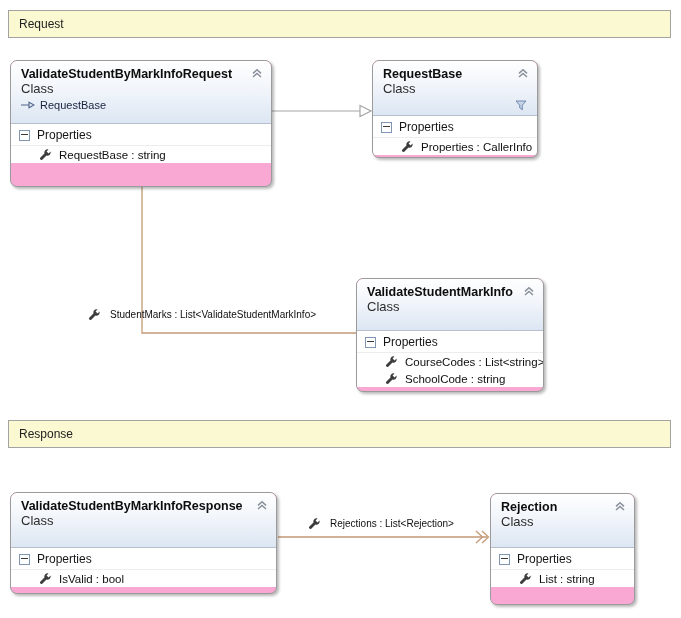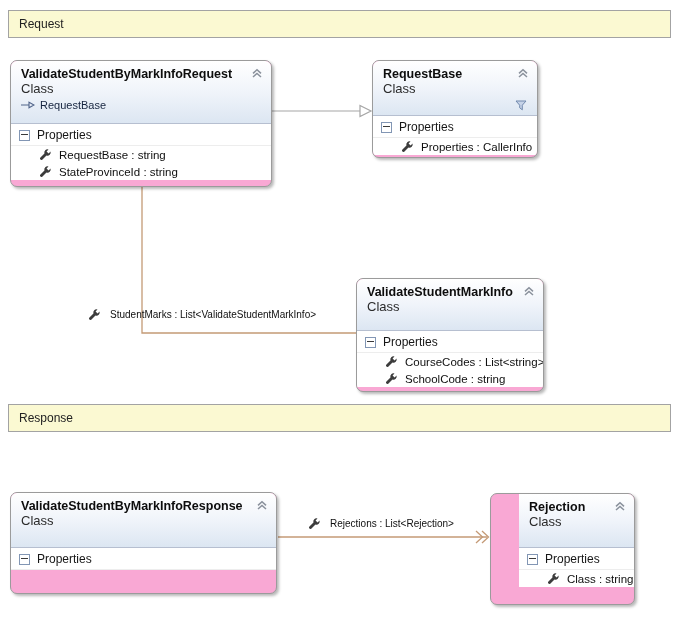--- a/index.html
+++ b/index.html
@@ -34,21 +34,21 @@
                font-size:10px;color:#0f0f0f;white-space:nowrap;}
 </style>
 </head>
 <body>
 
 <div id="canvas">
 
   <div class="banner" style="top:10px;">
     <span>Request</span>
   </div>
-  <div class="banner" style="top:404px;">
+  <div class="banner" style="top:420px;">
     <span>Response</span>
   </div>
 
   <svg class="connectors" width="681" height="618" viewBox="0 0 681 618">
     <g>
       <line x1="272" y1="111" x2="360" y2="111" stroke="#a5a5a5" stroke-width="1.2"></line>
       <polygon points="360,105.5 371,111 360,116.5" fill="#ffffff" stroke="#a5a5a5" stroke-width="1.2"></polygon>
     </g>
     <g fill="none" stroke="#c49a76" stroke-width="1.3">
       <polyline points="142,187 142,333 369,333"></polyline>
@@ -82,26 +82,20 @@
       <div class="compartment-header">
         <span class="minus-box"></span>
         <span>Properties</span>
       </div>
       <div class="prop-row">
         <svg class="wrench-icon" width="13" height="13" viewBox="0 0 16 16">
           <path d="M14.2 4.3a4 4 0 0 1-5 5L4 14.5a1.8 1.8 0 0 1-2.5-2.5L6.7 6.8a4 4 0 0 1 5-5L9.3 4.2l2.5 2.5 2.4-2.4z" fill="#3c3c3c"></path>
         </svg>
         <span>RequestBase : string</span>
       </div>
-      <div class="prop-row">
-        <svg class="wrench-icon" width="13" height="13" viewBox="0 0 16 16">
-          <path d="M14.2 4.3a4 4 0 0 1-5 5L4 14.5a1.8 1.8 0 0 1-2.5-2.5L6.7 6.8a4 4 0 0 1 5-5L9.3 4.2l2.5 2.5 2.4-2.4z" fill="#3c3c3c"></path>
-        </svg>
-        <span>StateProvinceId : string</span>
-      </div>
     </div>
   </div>
 
   <div class="class-box" style="left:372px;top:60px;width:166px;height:98px;">
     <div class="box-header" style="height:54px;">
       <div class="box-title">RequestBase</div>
       <div class="box-kind">Class</div>
       <svg class="collapse-chevron" width="12" height="10" viewBox="0 0 12 10">
         <path d="M2 5.4 L6 1.8 L10 5.4" fill="none" stroke="#8a919c" stroke-width="1.5"></path>
         <path d="M2 9 L6 5.4 L10 9" fill="none" stroke="#8a919c" stroke-width="1.5"></path>
@@ -160,42 +154,48 @@
       <svg class="collapse-chevron" width="12" height="10" viewBox="0 0 12 10">
         <path d="M2 5.4 L6 1.8 L10 5.4" fill="none" stroke="#8a919c" stroke-width="1.5"></path>
         <path d="M2 9 L6 5.4 L10 9" fill="none" stroke="#8a919c" stroke-width="1.5"></path>
       </svg>
     </div>
     <div class="compartment">
       <div class="compartment-header">
         <span class="minus-box"></span>
         <span>Properties</span>
       </div>
-    </div>
-  </div>
-
-  <div class="class-box" style="left:490px;top:493px;width:145px;height:112px;padding-left:28px;">
+      <div class="prop-row">
+        <svg class="wrench-icon" width="13" height="13" viewBox="0 0 16 16">
+          <path d="M14.2 4.3a4 4 0 0 1-5 5L4 14.5a1.8 1.8 0 0 1-2.5-2.5L6.7 6.8a4 4 0 0 1 5-5L9.3 4.2l2.5 2.5 2.4-2.4z" fill="#3c3c3c"></path>
+        </svg>
+        <span>IsValid : bool</span>
+      </div>
+    </div>
+  </div>
+
+  <div class="class-box" style="left:490px;top:493px;width:145px;height:112px;">
     <div class="box-header" style="height:53px;">
       <div class="box-title">Rejection</div>
       <div class="box-kind">Class</div>
       <svg class="collapse-chevron" width="12" height="10" viewBox="0 0 12 10">
         <path d="M2 5.4 L6 1.8 L10 5.4" fill="none" stroke="#8a919c" stroke-width="1.5"></path>
         <path d="M2 9 L6 5.4 L10 9" fill="none" stroke="#8a919c" stroke-width="1.5"></path>
       </svg>
     </div>
     <div class="compartment">
       <div class="compartment-header">
         <span class="minus-box"></span>
         <span>Properties</span>
       </div>
       <div class="prop-row">
         <svg class="wrench-icon" width="13" height="13" viewBox="0 0 16 16">
           <path d="M14.2 4.3a4 4 0 0 1-5 5L4 14.5a1.8 1.8 0 0 1-2.5-2.5L6.7 6.8a4 4 0 0 1 5-5L9.3 4.2l2.5 2.5 2.4-2.4z" fill="#3c3c3c"></path>
         </svg>
-        <span>Class : string</span>
+        <span>List : string</span>
       </div>
     </div>
   </div>
 
   <div class="assoc-label" style="left:88px;top:308px;">
     <svg class="wrench-icon" width="13" height="13" viewBox="0 0 16 16">
       <path d="M14.2 4.3a4 4 0 0 1-5 5L4 14.5a1.8 1.8 0 0 1-2.5-2.5L6.7 6.8a4 4 0 0 1 5-5L9.3 4.2l2.5 2.5 2.4-2.4z" fill="#3c3c3c"></path>
     </svg>
     <span>StudentMarks : List&lt;ValidateStudentMarkInfo&gt;</span>
   </div>

